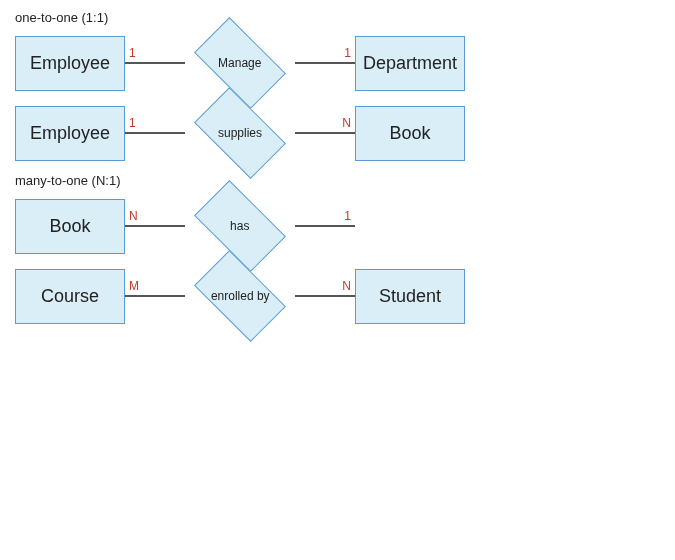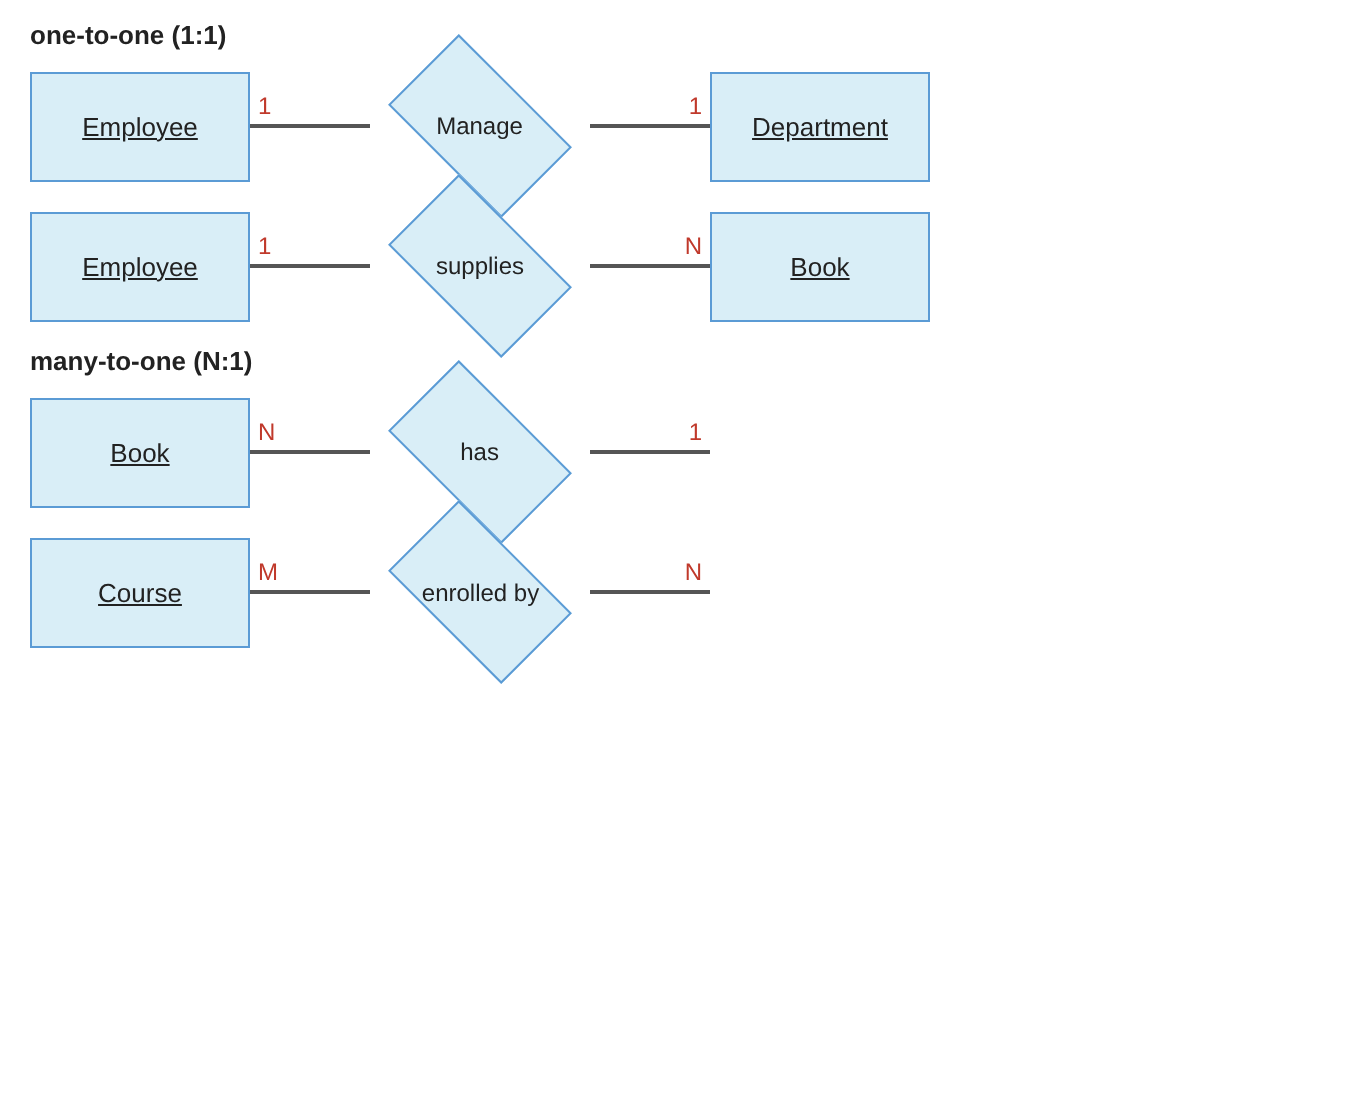--- a/index.html
+++ b/index.html
@@ -6,42 +6,41 @@
     body {
       background: #fff;
       font-family: Arial, sans-serif;
       font-size: 13px;
       width: 675px;
       min-height: 560px;
       padding: 10px 15px;
     }
 
     .section-title {
-      font-weight: bold;
+      font-weight: normal;
       font-size: 13px;
       color: #222;
       margin-bottom: 8px;
     }
 
     .er-section {
       margin-bottom: 10px;
     }
 
     
     .entity {
       border: 1.5px solid #5b9bd5;
       background: #d9eef7;
       width: 110px;
       height: 55px;
       display: flex;
       align-items: center;
       justify-content: center;
-      font-size: 13px;
+      font-size: 18px;
       color: #222;
-      text-decoration: underline;
     }
 
     
     .diamond-container {
       width: 110px;
       height: 55px;
       display: flex;
       align-items: center;
       justify-content: center;
       position: relative;
@@ -184,15 +183,16 @@
   </div>
         <div class="diamond-container">
           <div class="diamond">
             <span class="diamond-label">enrolled by</span>
           </div>
         </div>
         <div class="right-connector">
     <div class="line"></div>
     <span class="cardinality" style="right:4px;">N</span>
   </div>
+        <div class="entity">Student</div>
       </div>
     </div>
   </div>
 
 </body></html>

